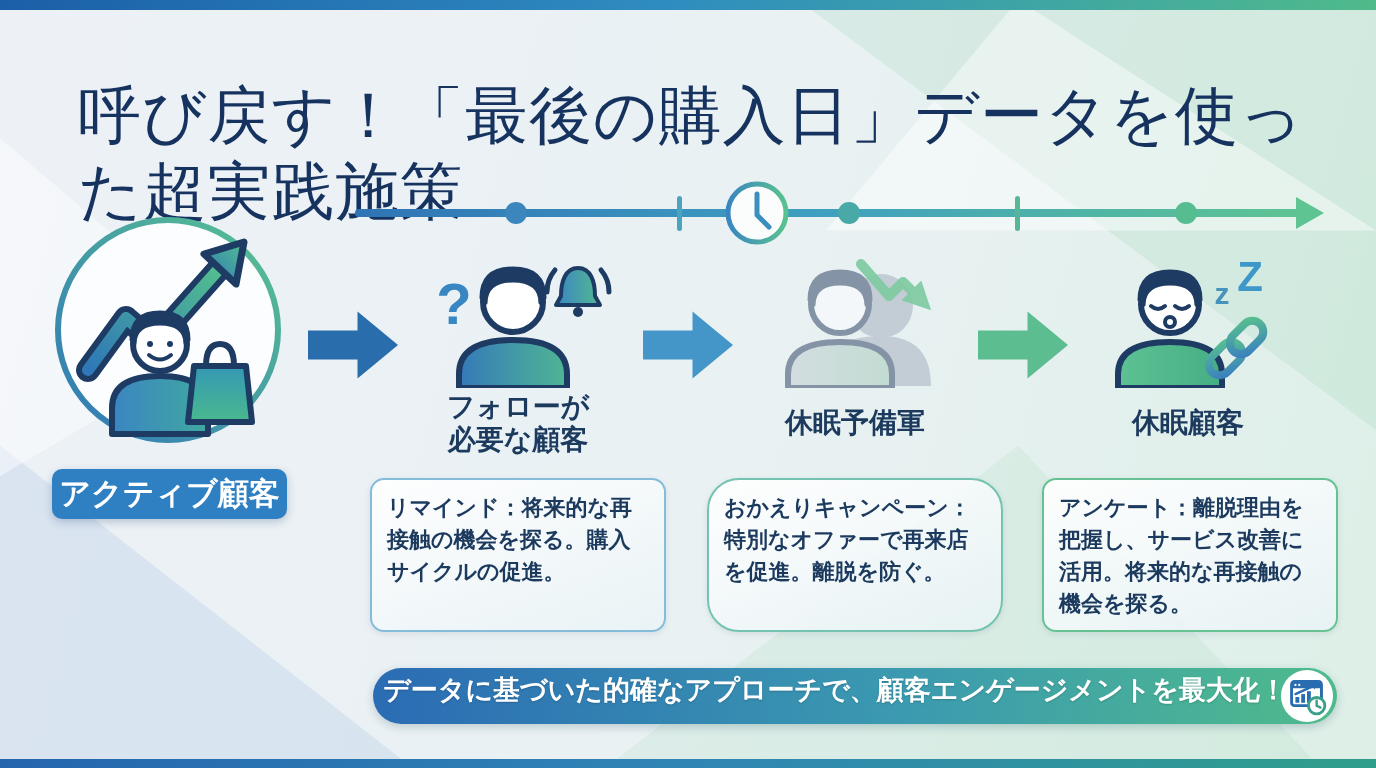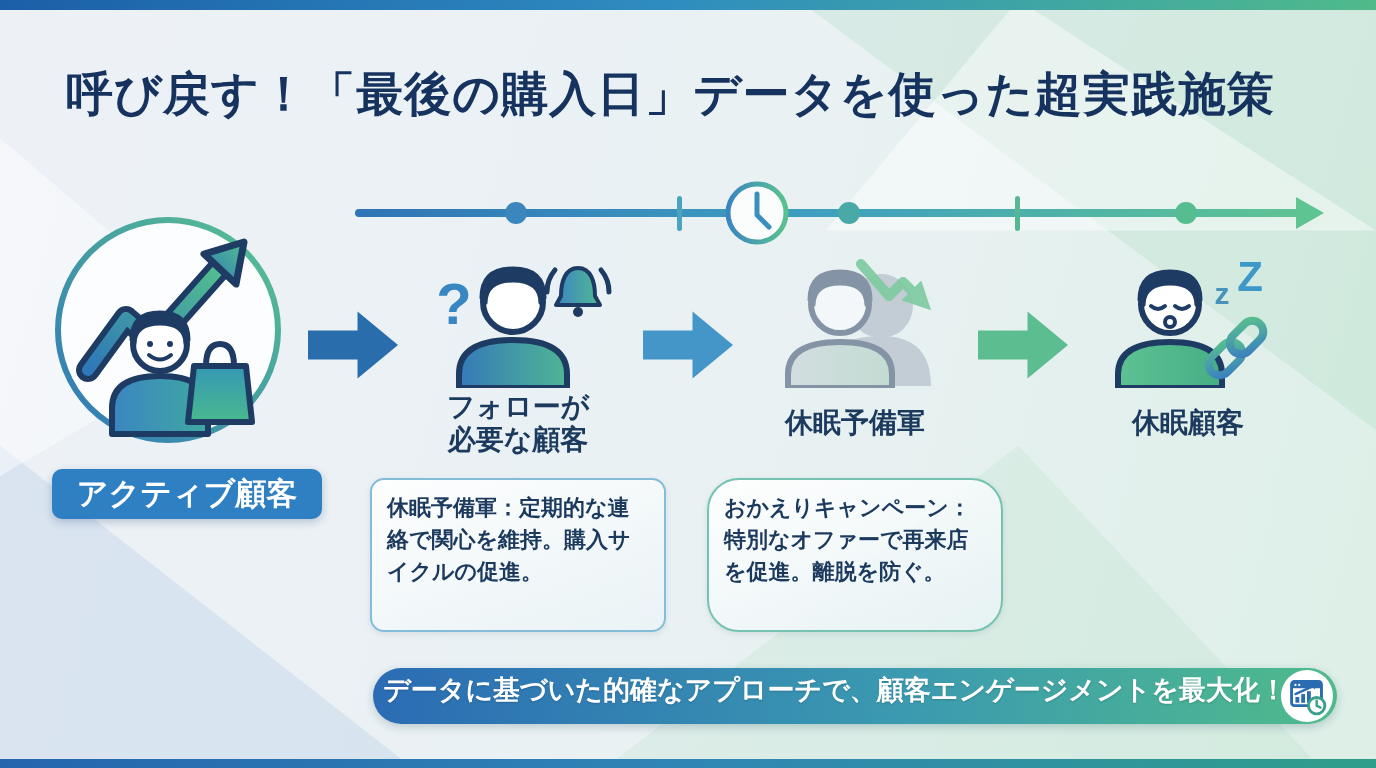--- a/index.html
+++ b/index.html
@@ -11,40 +11,40 @@
   .edgebar{position:absolute;left:0;width:1376px;z-index:6;}
   .edgebar.top{top:0;height:10px;background:linear-gradient(90deg,#1b5fa8,#2f8cc0 48%,#4fbb8b);}
   .edgebar.bottom{bottom:0;height:9px;background:linear-gradient(90deg,#2565ae,#2f86b5 50%,#2f9e8a);}
   .facet{position:absolute;inset:0;pointer-events:none;}
   .f1{background:rgba(150,210,175,0.20);clip-path:polygon(58% 0,100% 0,100% 56%);}
   .f2{background:rgba(255,255,255,0.45);clip-path:polygon(74% 0,100% 30%,60% 30%);}
   .f3{background:rgba(150,180,220,0.22);clip-path:polygon(0 58%,0 100%,30% 100%);}
   .f4{background:rgba(170,220,190,0.20);clip-path:polygon(44% 100%,74% 58%,96% 100%);}
   .f5{background:rgba(255,255,255,0.45);clip-path:polygon(0 18%,17% 44%,0 62%);}
   .title{
-    position:absolute;left:66px;top:66px;width:1260px;margin:0;
-    font-size:47px;line-height:1.2;font-weight:700;color:#16335f;letter-spacing:1px;
+    position:absolute;left:66px;top:66px;width:1260px;margin:12px;
+    font-size:63px;line-height:1.2;font-weight:400;color:#16335f;letter-spacing:1px;
   }
   
   .tl-line{position:absolute;left:355px;top:209px;width:944px;height:8px;border-radius:4px;
     background:linear-gradient(90deg,#2f74b5,#3e9fc0 48%,#5ec492);}
   .tl-head{position:absolute;left:1296px;top:197px;width:0;height:0;
     border-left:28px solid #5ec492;border-top:16px solid transparent;border-bottom:16px solid transparent;}
   .tl-dot{position:absolute;top:202px;width:22px;height:22px;border-radius:50%;}
   .tl-dot.d1{left:505px;background:#3a86bd;}
   .tl-dot.d2{left:838px;background:#48a9a6;}
   .tl-dot.d3{left:1175px;background:#55bd90;}
   .tl-tick{position:absolute;top:196px;width:5px;height:35px;border-radius:3px;}
   .tl-tick.t1{left:677px;background:#4aa4c0;}
   .tl-tick.t2{left:1015px;background:#57b795;}
   .tl-clock{position:absolute;left:722px;top:178px;z-index:3;}
   
   .active-circle{position:absolute;left:48px;top:210px;}
   .badge{
-    position:absolute;left:52px;top:469px;width:270px;height:50px;border-radius:10px;
+    position:absolute;left:52px;top:469px;width:235px;height:50px;border-radius:10px;
     background:#2e80c3;color:#ffffff;font-size:31px;font-weight:800;
     display:flex;align-items:center;justify-content:center;
     box-shadow:0 3px 8px rgba(20,60,110,0.25);
   }
   
   .blockarrow{position:absolute;top:305px;width:90px;height:80px;
     clip-path:polygon(0 32%,55% 32%,55% 8%,100% 50%,55% 92%,55% 68%,0 68%);}
   .a1{left:308px;background:#2a6dad;}
   .a2{left:643px;background:#4496c8;}
   .a3{left:978px;background:#5cbd90;}
@@ -228,22 +228,23 @@
     </g>
   </svg>
 
   <div class="stage-label sl1">
     <div>フォローが</div>
     <div>必要な顧客</div>
   </div>
   <div class="stage-label sl2">休眠予備軍</div>
   <div class="stage-label sl3">休眠顧客</div>
 
-  <div class="desc-box b1">休眠予備軍：定期的な連絡で関心を維持。購入サイクルの促進。</div>
+  <div class="desc-box b1">リマインド：将来的な再接触の機会を探る。購入サイクルの促進。</div>
   <div class="desc-box b2">おかえりキャンペーン：特別なオファーで再来店を促進。離脱を防ぐ。</div>
+  <div class="desc-box b3">アンケート：離脱理由を把握し、サービス改善に活用。将来的な再接触の機会を探る。</div>
 
   <div class="banner">
     <span class="banner-text">データに基づいた的確なアプローチで、顧客エンゲージメントを最大化！</span>
     <svg class="banner-icon" width="54" height="54" viewBox="0 0 56 56">
       <circle cx="28" cy="28" r="27" fill="#ffffff"></circle>
       <rect x="12" y="13" width="31" height="25" rx="3" fill="#ffffff" stroke="#2a6cb0" stroke-width="3"></rect>
       <rect x="12" y="13" width="31" height="7" rx="2" fill="#2a6cb0"></rect>
       <circle cx="16" cy="16.5" r="1.2" fill="#ffffff"></circle>
       <circle cx="20" cy="16.5" r="1.2" fill="#ffffff"></circle>
       <rect x="16" y="29" width="4" height="6" fill="#2a6cb0"></rect>

